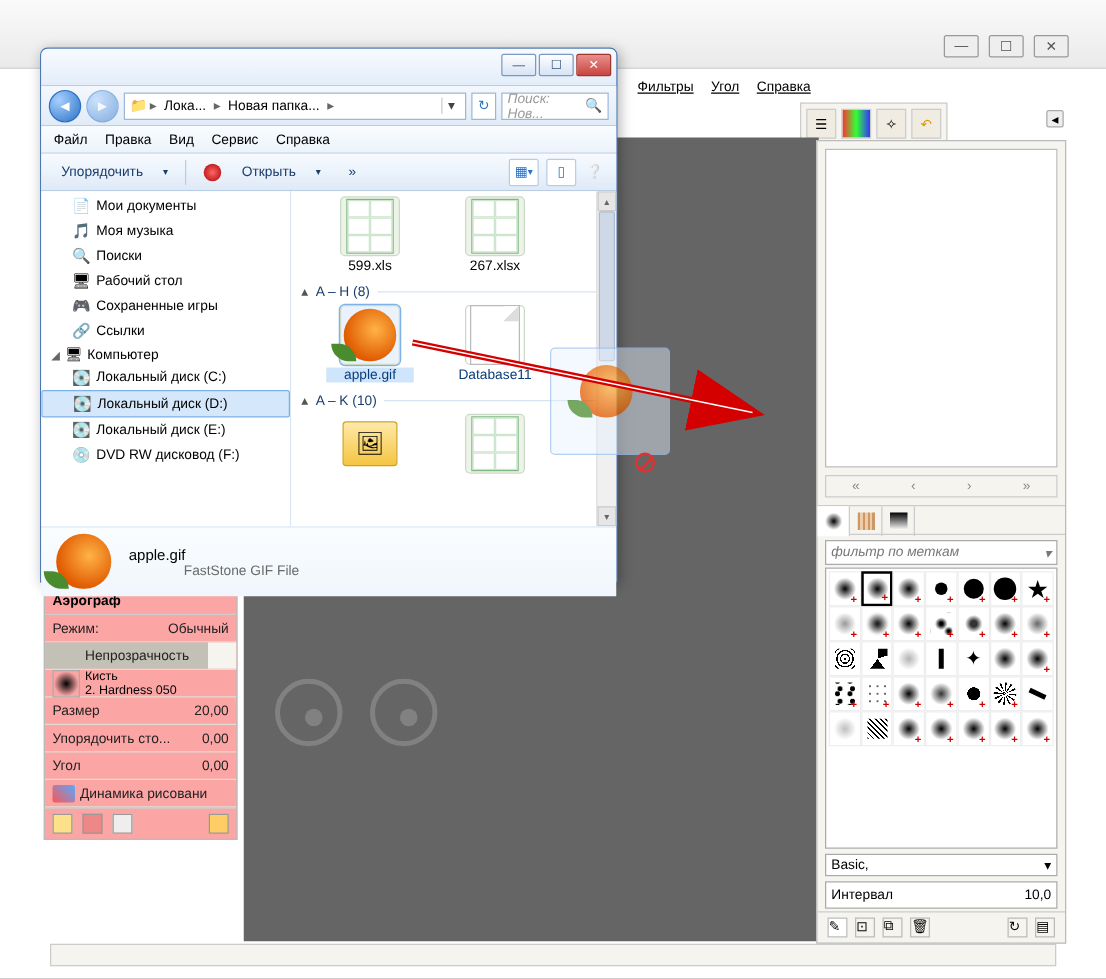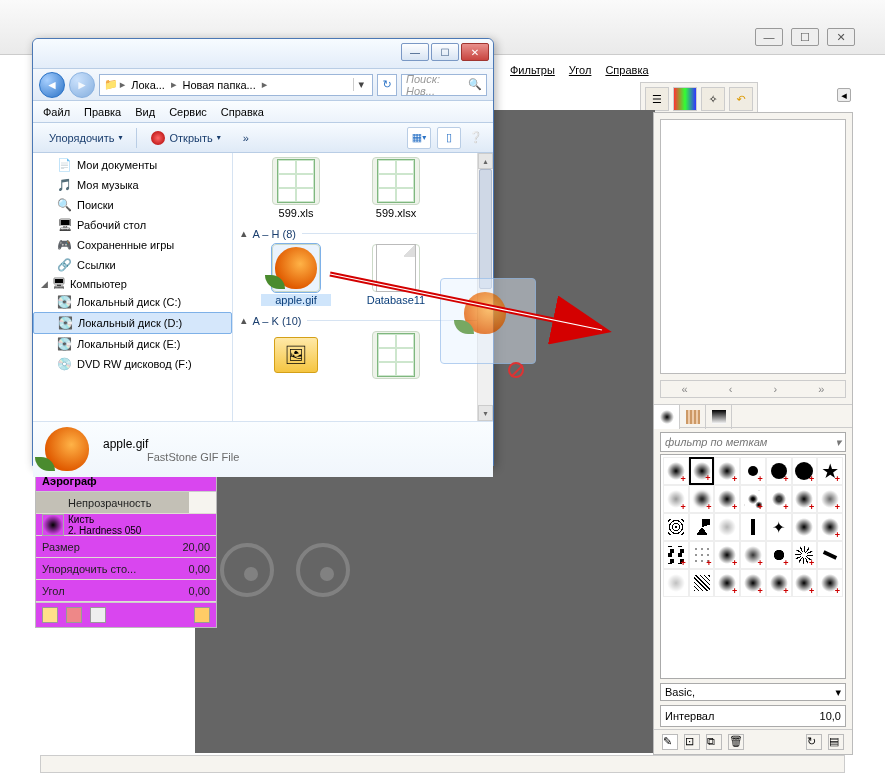--- a/index.html
+++ b/index.html
@@ -19,21 +19,21 @@
 
 .gimp-canvas-bg { position: absolute; top: 110px; left: 195px; right: 230px; bottom: 30px; background: #656565; }
 .owl-face { position:absolute; bottom:60px; left:10px; width:160px; height:180px; opacity:.18; }
 .owl-eye{position:absolute;width:54px;height:54px;border:4px solid #fff;border-radius:50%;top:30px;}
 .owl-eye.left{left:15px;} .owl-eye.right{right:15px;}
 .owl-dot{position:absolute;width:14px;height:14px;background:#fff;border-radius:50%;top:20px;left:20px;}
 
 .gimp-statusbar { position: absolute; bottom: 10px; left: 40px; right: 40px; height: 18px; background: #f6f4ef; border: 1px solid #ccc; }
 
 
-.left-panel { position: absolute; top: 470px; left: 35px; width: 182px; background: #d946ef; border: 1px solid #bbb; }
+.left-panel { position: absolute; top: 470px; left: 35px; width: 155px; background: #fca5a5; border: 1px solid #bbb; }
 .lp-title { font-weight: bold; padding: 4px 6px; border-bottom: 1px solid #ccc; }
 .lp-row { display: flex; align-items: center; padding: 2px 6px; border-bottom: 1px solid #e0ddd3; height: 22px; gap: 4px; }
 .lp-row .lbl { flex: 0 0 auto; color: #222; }
 .lp-row .val { margin-left: auto; color: #222; }
 .lp-row.slider { background: linear-gradient(to right, #c3c0b6 0%, #c3c0b6 85%, #f6f4ef 85%); padding-left: 32px; }
 .lp-row .brush-thumb{width:22px;height:22px;border:1px solid #aaa;background:radial-gradient(circle,#000 0%,transparent 70%);}
 .lp-bottom { display:flex; gap:8px; padding:4px 6px; border-top:1px solid #ccc; }
 .lp-bottom .sq{width:16px;height:16px;border:1px solid #999;background:#eee;}
 
 
@@ -72,21 +72,21 @@
 .breadcrumb{flex:1;height:22px;border:1px solid #9cb6d9;background:#fff;display:flex;align-items:center;padding:0 4px;gap:2px;}
 .breadcrumb .seg{padding:0 4px;color:#000;}
 .breadcrumb .arr{color:#666;}
 .breadcrumb .drop{margin-left:auto;color:#444;padding:0 4px;border-left:1px solid #ccc;}
 .refresh-pair{display:flex;}
 .refresh-pair .rb{width:20px;height:22px;border:1px solid #9cb6d9;background:#fff;display:flex;align-items:center;justify-content:center;color:#2a72c6;}
 .searchbox{width:86px;height:22px;border:1px solid #9cb6d9;background:#fff;display:flex;align-items:center;padding:0 4px;color:#999;font-style:italic;}
 .searchbox .mag{margin-left:auto;color:#2a72c6;font-style:normal;}
 .ex-menubar{height:22px;background:linear-gradient(#fafdff,#ecf3fb);display:flex;align-items:center;gap:14px;padding:0 10px;border-bottom:1px solid #b9cde5;}
 .ex-toolbar{height:30px;background:linear-gradient(#f7fbff,#dfeaf7);display:flex;align-items:center;padding:0 8px;gap:6px;border-bottom:1px solid #b9cde5;}
-.ex-toolbar .tbtn{padding:3px 8px;border-radius:3px;color:#1a3e6e;display:flex;align-items:center;gap:4px;justify-content:space-between;}
+.ex-toolbar .tbtn{padding:3px 8px;border-radius:3px;color:#1a3e6e;display:flex;align-items:center;gap:16px;justify-content:space-between;}
 .ex-toolbar .tbtn .dd{font-size:8px;}
 .ex-toolbar .sep{width:1px;height:20px;background:#b9cde5;}
 .ex-toolbar .spacer{flex:1;}
 .ex-toolbar .ricon{width:24px;height:22px;border:1px solid #b9cde5;border-radius:2px;display:flex;align-items:center;justify-content:center;color:#2a72c6;background:#fff;}
 .ex-body{display:flex;height:268px;}
 .ex-tree{width:200px;border-right:1px solid #d6e3f2;overflow:hidden;background:#fff;padding:2px 0;}
 .tree-item{display:flex;align-items:center;gap:4px;padding:2px 4px 2px 24px;color:#000;white-space:nowrap;}
 .tree-item.selected{background:#d5e7fb;border:1px solid #7eb1e8;border-radius:2px;}
 .tree-item .ticon{width:16px;height:16px;display:flex;align-items:center;justify-content:center;font-size:12px;}
 .tree-group{padding:2px 4px 2px 8px;display:flex;align-items:center;gap:4px;}
@@ -156,20 +156,24 @@
       <div class="owl-eye right">
           <div class="owl-dot"></div>
         </div>
     </div>
   </div>
   <div class="gimp-statusbar"></div>
 </div>
 
 <div class="left-panel">
   <div class="lp-title">Аэрограф</div>
+  <div class="lp-row">
+    <span class="lbl">Режим:</span>
+    <span class="val">Обычный</span>
+  </div>
   <div class="lp-row slider">
     <span class="lbl">Непрозрачность</span>
   </div>
   <div class="lp-row">
     <div class="brush-thumb"></div>
     <div style="display:flex;flex-direction:column;">
       <span style="font-size:10px;">Кисть</span>
       <span style="font-size:10px;">2. Hardness 050</span>
     </div>
   </div>
@@ -177,20 +181,24 @@
     <span class="lbl">Размер</span>
     <span class="val">20,00</span>
   </div>
   <div class="lp-row">
     <span class="lbl">Упорядочить сто...</span>
     <span class="val">0,00</span>
   </div>
   <div class="lp-row">
     <span class="lbl">Угол</span>
     <span class="val">0,00</span>
+  </div>
+  <div class="lp-row">
+    <span style="width:18px;height:14px;background:linear-gradient(45deg,#f55,#5af);border-radius:2px;"></span>
+    <span class="lbl">Динамика рисовани</span>
   </div>
   <div class="lp-bottom">
     <div class="sq" style="background:#ffe08a;"></div>
     <div class="sq" style="background:#e88;"></div>
     <div class="sq"></div>
     <div class="sq" style="margin-left:auto;background:#fc6;"></div>
   </div>
 </div>
 
 <div class="right-dock">
@@ -486,21 +494,21 @@
           <div class="ficon">
               <div class="xl-icon">
                 <div></div>
                 <div></div>
                 <div></div>
                 <div></div>
                 <div></div>
                 <div></div>
               </div>
             </div>
-          <div class="flabel">599.xlsx</div>
+          <div class="flabel">267.xlsx</div>
         </div>
       </div>
       <div class="group-head">
         <span class="tri">▴</span>
         <span>A – H (8)</span>
         <div class="line"></div>
       </div>
       <div class="file-row" style="margin-left:20px;">
         <div class="file-item selected">
           <div class="ficon">

